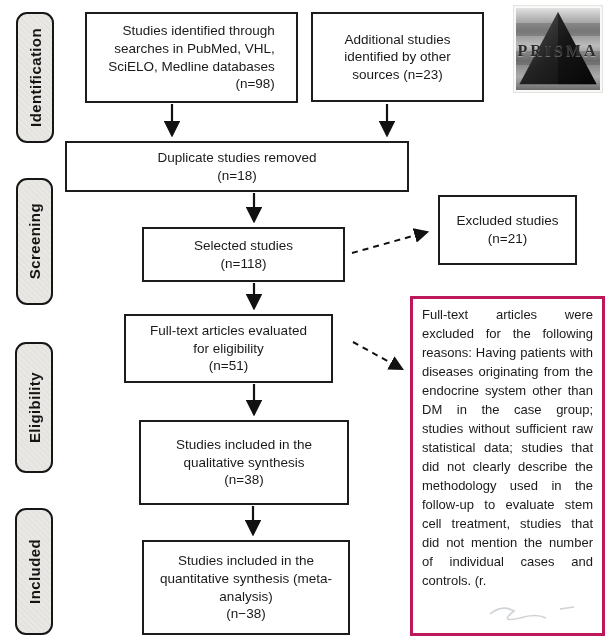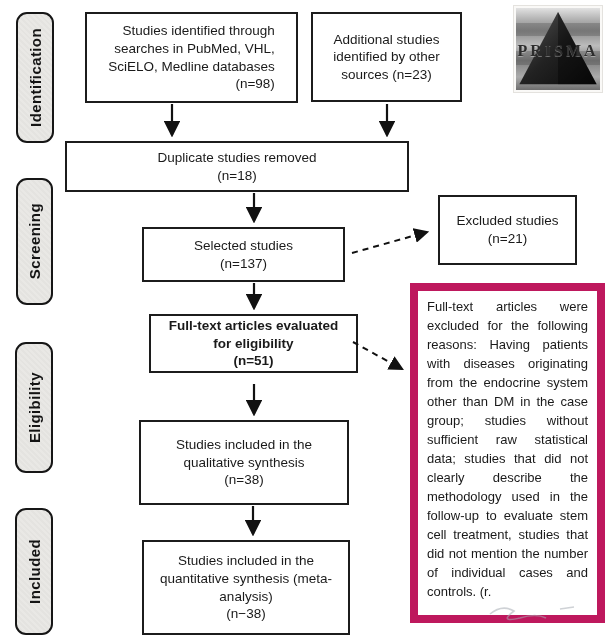--- a/index.html
+++ b/index.html
@@ -25,31 +25,31 @@
   #stage-included       { left:15px; top:508px; width:38px; height:127px; }
 
   
   .flowbox {
     position:absolute; background:#ffffff; border:2px solid #1c1c1c;
     display:flex; align-items:center; justify-content:center;
     text-align:center; font-size:13.5px; line-height:1.3; color:#1a1a1a;
     white-space:pre-line; box-sizing:border-box; padding:2px 4px;
   }
   #box-identified   { left:85px;  top:12px;  width:213px; height:91px;text-align:right; }
-  #box-additional   { left:311px; top:12px;  width:151px; height:90px; }
+  #box-additional   { left:311px; top:12px;  width:173px; height:90px; }
   #box-duplicates   { left:65px;  top:141px; width:344px; height:51px; }
   #box-selected     { left:142px; top:227px; width:203px; height:55px; }
   #box-excluded     { left:438px; top:195px; width:139px; height:70px; }
-  #box-fulltext     { left:149px; top:314px; width:209px; height:59px;font-weight:bold; }
+  #box-fulltext     { left:124px; top:314px; width:209px; height:69px; }
   #box-qualitative  { left:139px; top:420px; width:210px; height:85px; }
   #box-quantitative { left:142px; top:540px; width:208px; height:95px; }
 
   #box-reasons {
-    position:absolute; left:410px; top:283px; width:195px; height:340px;
-    background:#fff; border:8px solid #be185d; box-sizing:border-box;
+    position:absolute; left:410px; top:296px; width:195px; height:340px;
+    background:#fff; border:3px solid #be185d; box-sizing:border-box;
     padding:6px 9px; font-size:13px; line-height:19px; color:#1a1a1a;
   }
   #box-reasons span { display:block; text-align:justify; text-justify:inter-word; }
 
   
   #arrows { position:absolute; left:0; top:0; width:611px; height:644px; pointer-events:none; }
 
   
   #prisma-logo {
     position:absolute; left:513px; top:5px; width:90px; height:88px;
@@ -91,21 +91,21 @@
   <div class="flowbox" id="box-identified">Studies identified through
 searches in PubMed, VHL,
 SciELO, Medline databases
 (n=98)</div>
   <div class="flowbox" id="box-additional">Additional studies
 identified by other
 sources (n=23)</div>
   <div class="flowbox" id="box-duplicates">Duplicate studies removed
 (n=18)</div>
   <div class="flowbox" id="box-selected">Selected studies
-(n=137)</div>
+(n=118)</div>
   <div class="flowbox" id="box-excluded">Excluded studies
 (n=21)</div>
   <div class="flowbox" id="box-fulltext">Full-text articles evaluated
 for eligibility
 (n=51)</div>
   <div class="flowbox" id="box-qualitative">Studies included in the
 qualitative synthesis
 (n=38)</div>
   <div class="flowbox" id="box-quantitative">Studies included in the
 quantitative synthesis (meta-

